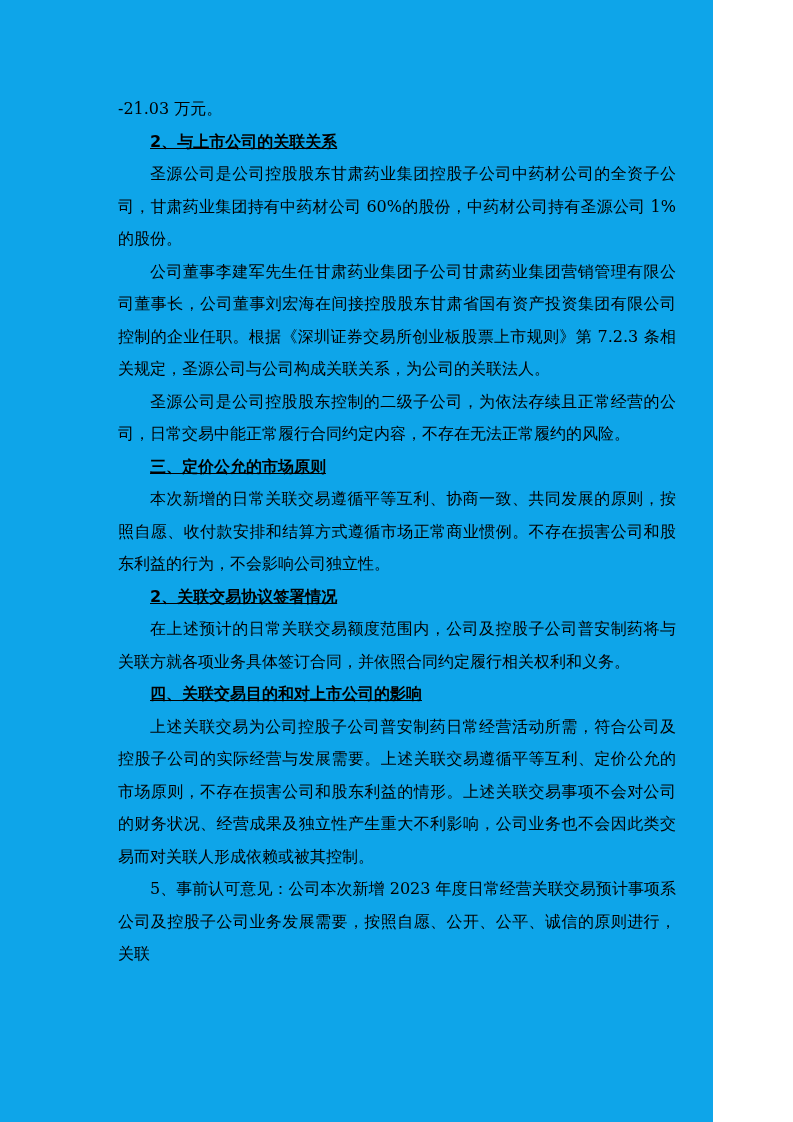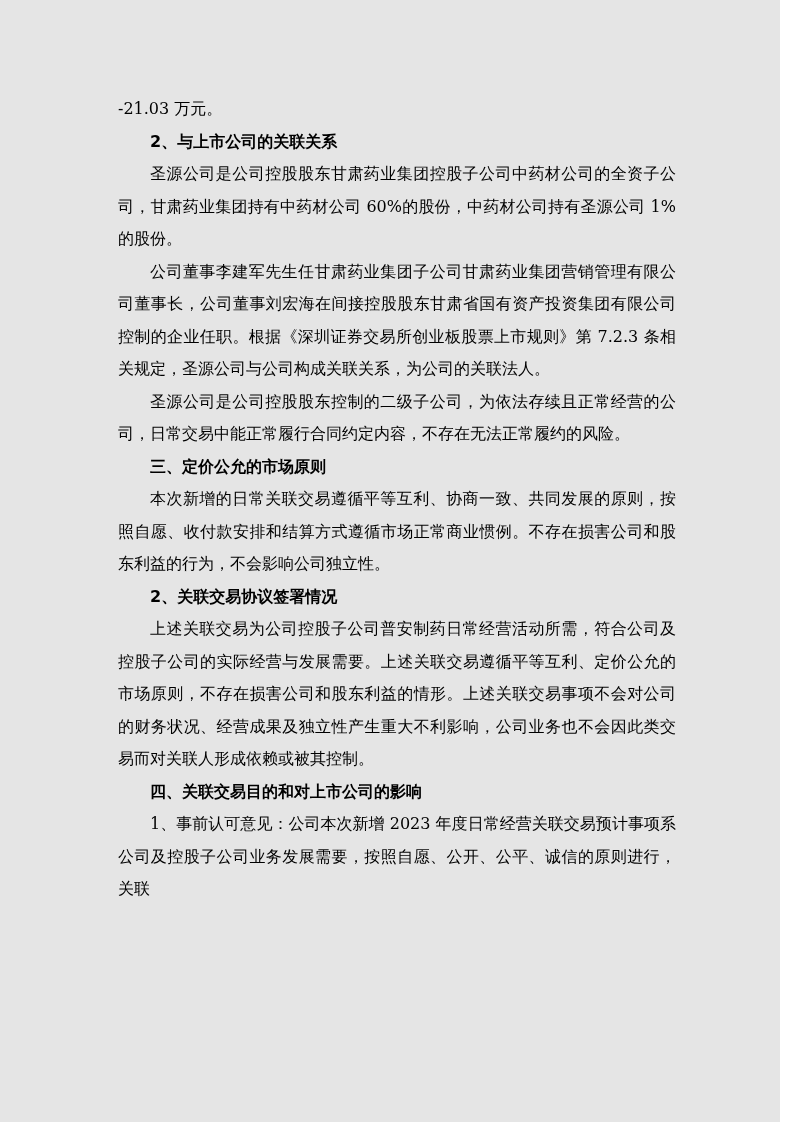--- a/index.html
+++ b/index.html
@@ -2,23 +2,23 @@
 <html><head>
 <meta charset="utf-8">
 <style>
   html, body {
     margin: 0;
     padding: 0;
     background: #ffffff;
   }
   .page {
     position: relative;
-    width: 780px;
+    width: 713px;
     height: 1122px;
-    background: #e5e5e5;
+    background: #0ea5e9;
     overflow: hidden;
   }
   .content {
     position: absolute;
     left: 118px;
     top: 93px;
     width: 558px;
     color: #000000;
     font-family: "DejaVu Serif", "Liberation Serif", serif;
     font-size: 16px;
@@ -31,32 +31,34 @@
     margin: 0;
     padding: 0;
     text-indent: 2em;
   }
   .block.no-indent {
     text-indent: 0;
   }
   .block.heading {
     font-weight: bold;
     font-family: "DejaVu Sans", "Liberation Sans", sans-serif;
+    text-decoration: underline;
   }
 </style>
 </head>
 <body>
 
 <div class="page">
   <div class="content" id="doc-content">
       <p class="block paragraph no-indent">-21.03 万元。</p>
       <p class="block heading">2、与上市公司的关联关系</p>
       <p class="block paragraph">圣源公司是公司控股股东甘肃药业集团控股子公司中药材公司的全资子公司，甘肃药业集团持有中药材公司 60%的股份，中药材公司持有圣源公司 1%的股份。</p>
       <p class="block paragraph">公司董事李建军先生任甘肃药业集团子公司甘肃药业集团营销管理有限公司董事长，公司董事刘宏海在间接控股股东甘肃省国有资产投资集团有限公司控制的企业任职。根据《深圳证券交易所创业板股票上市规则》第 7.2.3 条相关规定，圣源公司与公司构成关联关系，为公司的关联法人。</p>
       <p class="block paragraph">圣源公司是公司控股股东控制的二级子公司，为依法存续且正常经营的公司，日常交易中能正常履行合同约定内容，不存在无法正常履约的风险。</p>
       <p class="block heading">三、定价公允的市场原则</p>
       <p class="block paragraph">本次新增的日常关联交易遵循平等互利、协商一致、共同发展的原则，按照自愿、收付款安排和结算方式遵循市场正常商业惯例。不存在损害公司和股东利益的行为，不会影响公司独立性。</p>
       <p class="block heading">2、关联交易协议签署情况</p>
+      <p class="block paragraph">在上述预计的日常关联交易额度范围内，公司及控股子公司普安制药将与关联方就各项业务具体签订合同，并依照合同约定履行相关权利和义务。</p>
+      <p class="block heading">四、关联交易目的和对上市公司的影响</p>
       <p class="block paragraph">上述关联交易为公司控股子公司普安制药日常经营活动所需，符合公司及控股子公司的实际经营与发展需要。上述关联交易遵循平等互利、定价公允的市场原则，不存在损害公司和股东利益的情形。上述关联交易事项不会对公司的财务状况、经营成果及独立性产生重大不利影响，公司业务也不会因此类交易而对关联人形成依赖或被其控制。</p>
-      <p class="block heading">四、关联交易目的和对上市公司的影响</p>
-      <p class="block paragraph">1、事前认可意见：公司本次新增 2023 年度日常经营关联交易预计事项系公司及控股子公司业务发展需要，按照自愿、公开、公平、诚信的原则进行，关联</p>
+      <p class="block paragraph">5、事前认可意见：公司本次新增 2023 年度日常经营关联交易预计事项系公司及控股子公司业务发展需要，按照自愿、公开、公平、诚信的原则进行，关联</p>
     </div>
 </div>
 
 </body></html>

